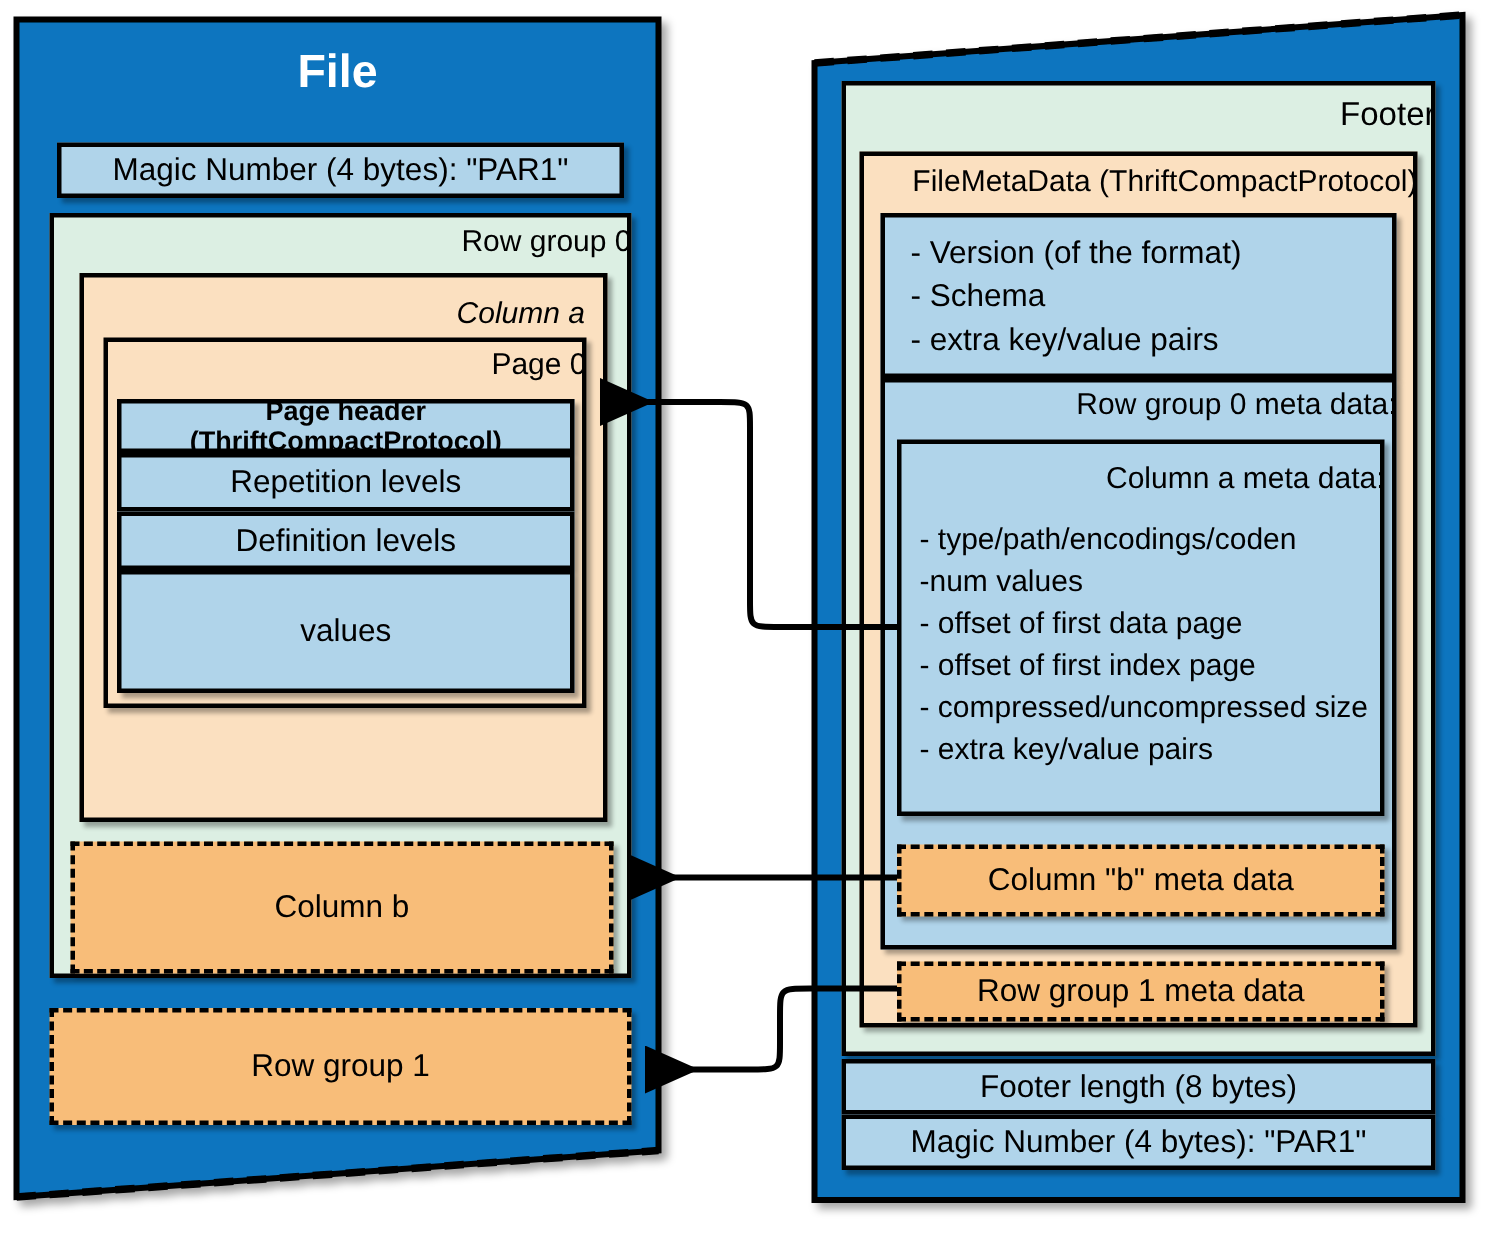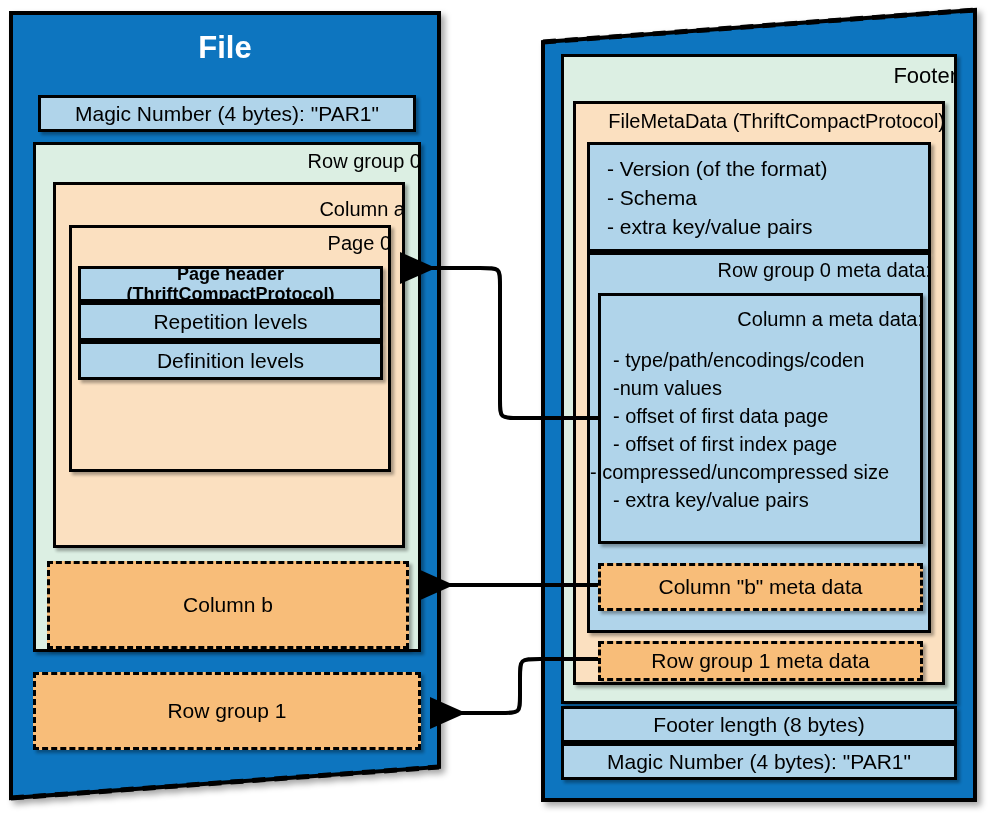--- a/index.html
+++ b/index.html
@@ -108,33 +108,36 @@
 
   <div class="box lblue f21" style="left:38px; top:95px; width:378px; height:37px;">
     <span>Magic Number (4 bytes): "PAR1"</span>
   </div>
 
   <div class="box green" style="left:33px; top:142px; width:388px; height:510px; display:block;">
   </div>
   <div class="lbl f20" style="left:33px; top:150px; width:388px;">Row group 0</div>
 
   <div class="box peach" style="left:53px; top:182px; width:352px; height:366px; display:block;"></div>
-  <div class="lbl f20" style="left:53px; top:198px; width:352px;">Column a</div>
+  <div class="lbl f20" style="left:38px; top:198px; width:352px;font-style:italic;">Column a</div>
 
   <div class="box peach" style="left:69px; top:225px; width:322px; height:247px; display:block;"></div>
   <div class="lbl f20" style="left:69px; top:232px; width:322px;">Page 0</div>
 
   <div class="box lblue f18" style="left:78px; top:266px; width:305px; height:36px;font-weight:bold;">
     <span>Page header (ThriftCompactProtocol)</span>
   </div>
   <div class="box lblue f21" style="left:78px; top:302px; width:305px; height:39px;">
     <span>Repetition levels</span>
   </div>
   <div class="box lblue f21" style="left:78px; top:341px; width:305px; height:39px;">
     <span>Definition levels</span>
+  </div>
+  <div class="box lblue f21" style="left:78px; top:380px; width:305px; height:82px;">
+    <span>values</span>
   </div>
 
 
   <div class="box orange dashed f21" style="left:47px; top:561px; width:362px; height:88px;">
     <span>Column b</span>
   </div>
 
   <div class="box orange dashed f21" style="left:33px; top:672px; width:388px; height:78px;">
     <span>Row group 1</span>
   </div>
@@ -152,21 +155,21 @@
 
   <div class="box lblue" style="left:587px; top:252px; width:344px; height:381px; display:block;"></div>
   <div class="lbl f20" style="left:587px; top:259px; width:344px;">Row group 0 meta data:</div>
 
   <div class="box lblue" style="left:598px; top:293px; width:325px; height:251px; display:block;"></div>
   <div class="lbl f20" style="left:598px; top:308px; width:325px;">Column a meta data:</div>
   <div class="lbl-left f20" style="left:613px; top:349px; width:310px;">- type/path/encodings/coden</div>
   <div class="lbl-left f20" style="left:613px; top:377px; width:310px;">-num values</div>
   <div class="lbl-left f20" style="left:613px; top:405px; width:310px;">- offset of first data page</div>
   <div class="lbl-left f20" style="left:613px; top:433px; width:310px;">- offset of first index page</div>
-  <div class="lbl-left f20" style="left:590px; top:461px; width:310px;">- compressed/uncompressed size</div>
+  <div class="lbl-left f20" style="left:613px; top:461px; width:310px;">- compressed/uncompressed size</div>
   <div class="lbl-left f20" style="left:613px; top:489px; width:310px;">- extra key/value pairs</div>
 
   <div class="box orange dashed f21" style="left:598px; top:563px; width:325px; height:48px;">
     <span>Column "b" meta data</span>
   </div>
 
   <div class="box orange dashed f21" style="left:598px; top:641px; width:325px; height:40px;">
     <span>Row group 1 meta data</span>
   </div>
 

